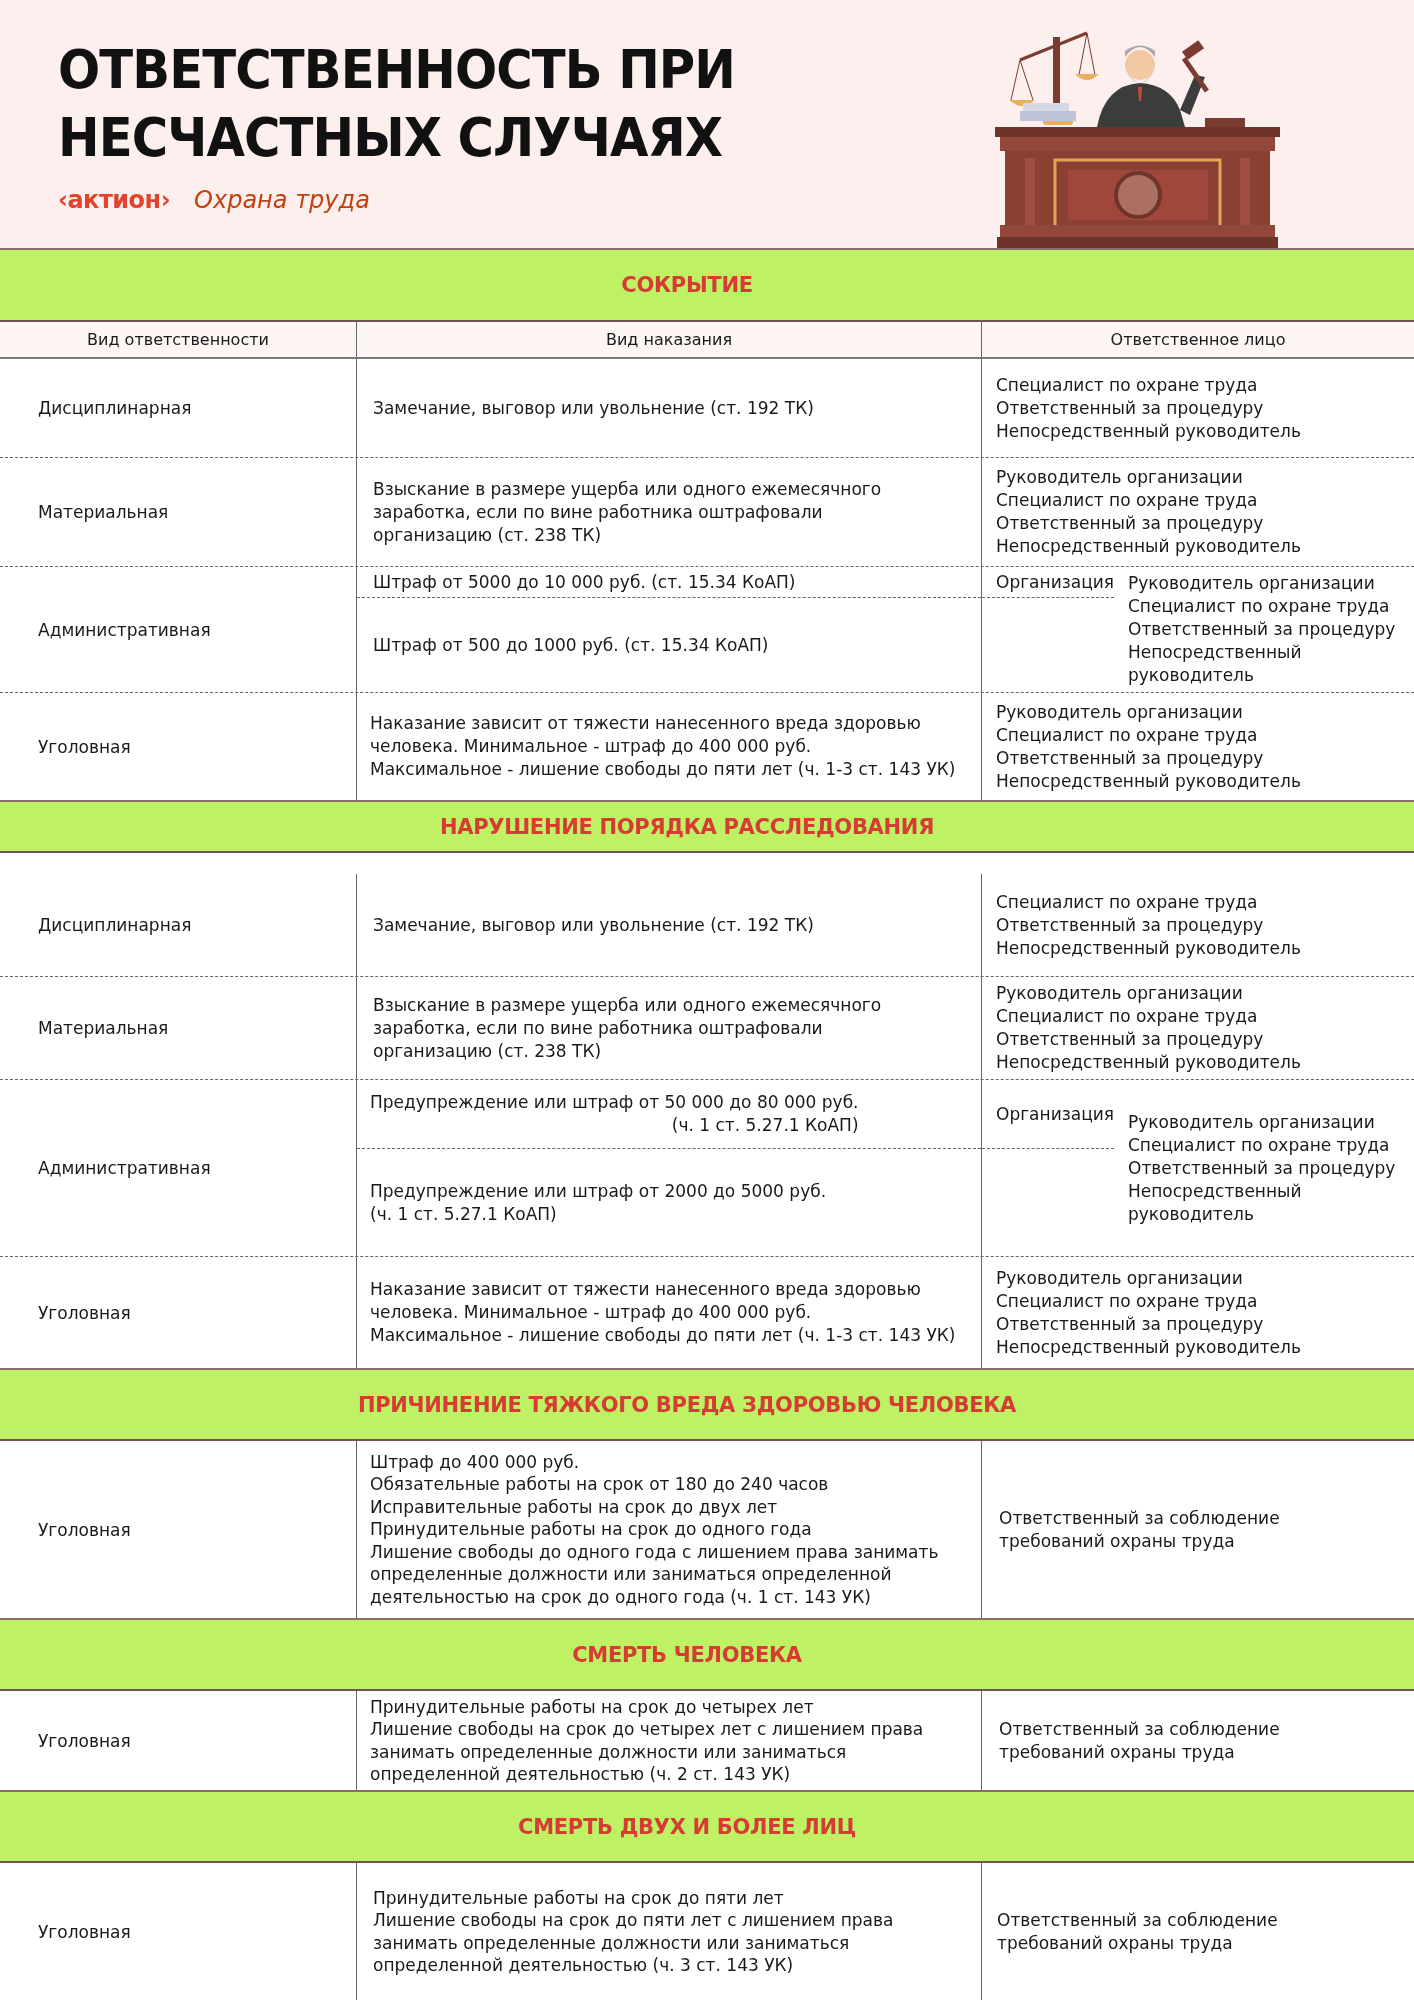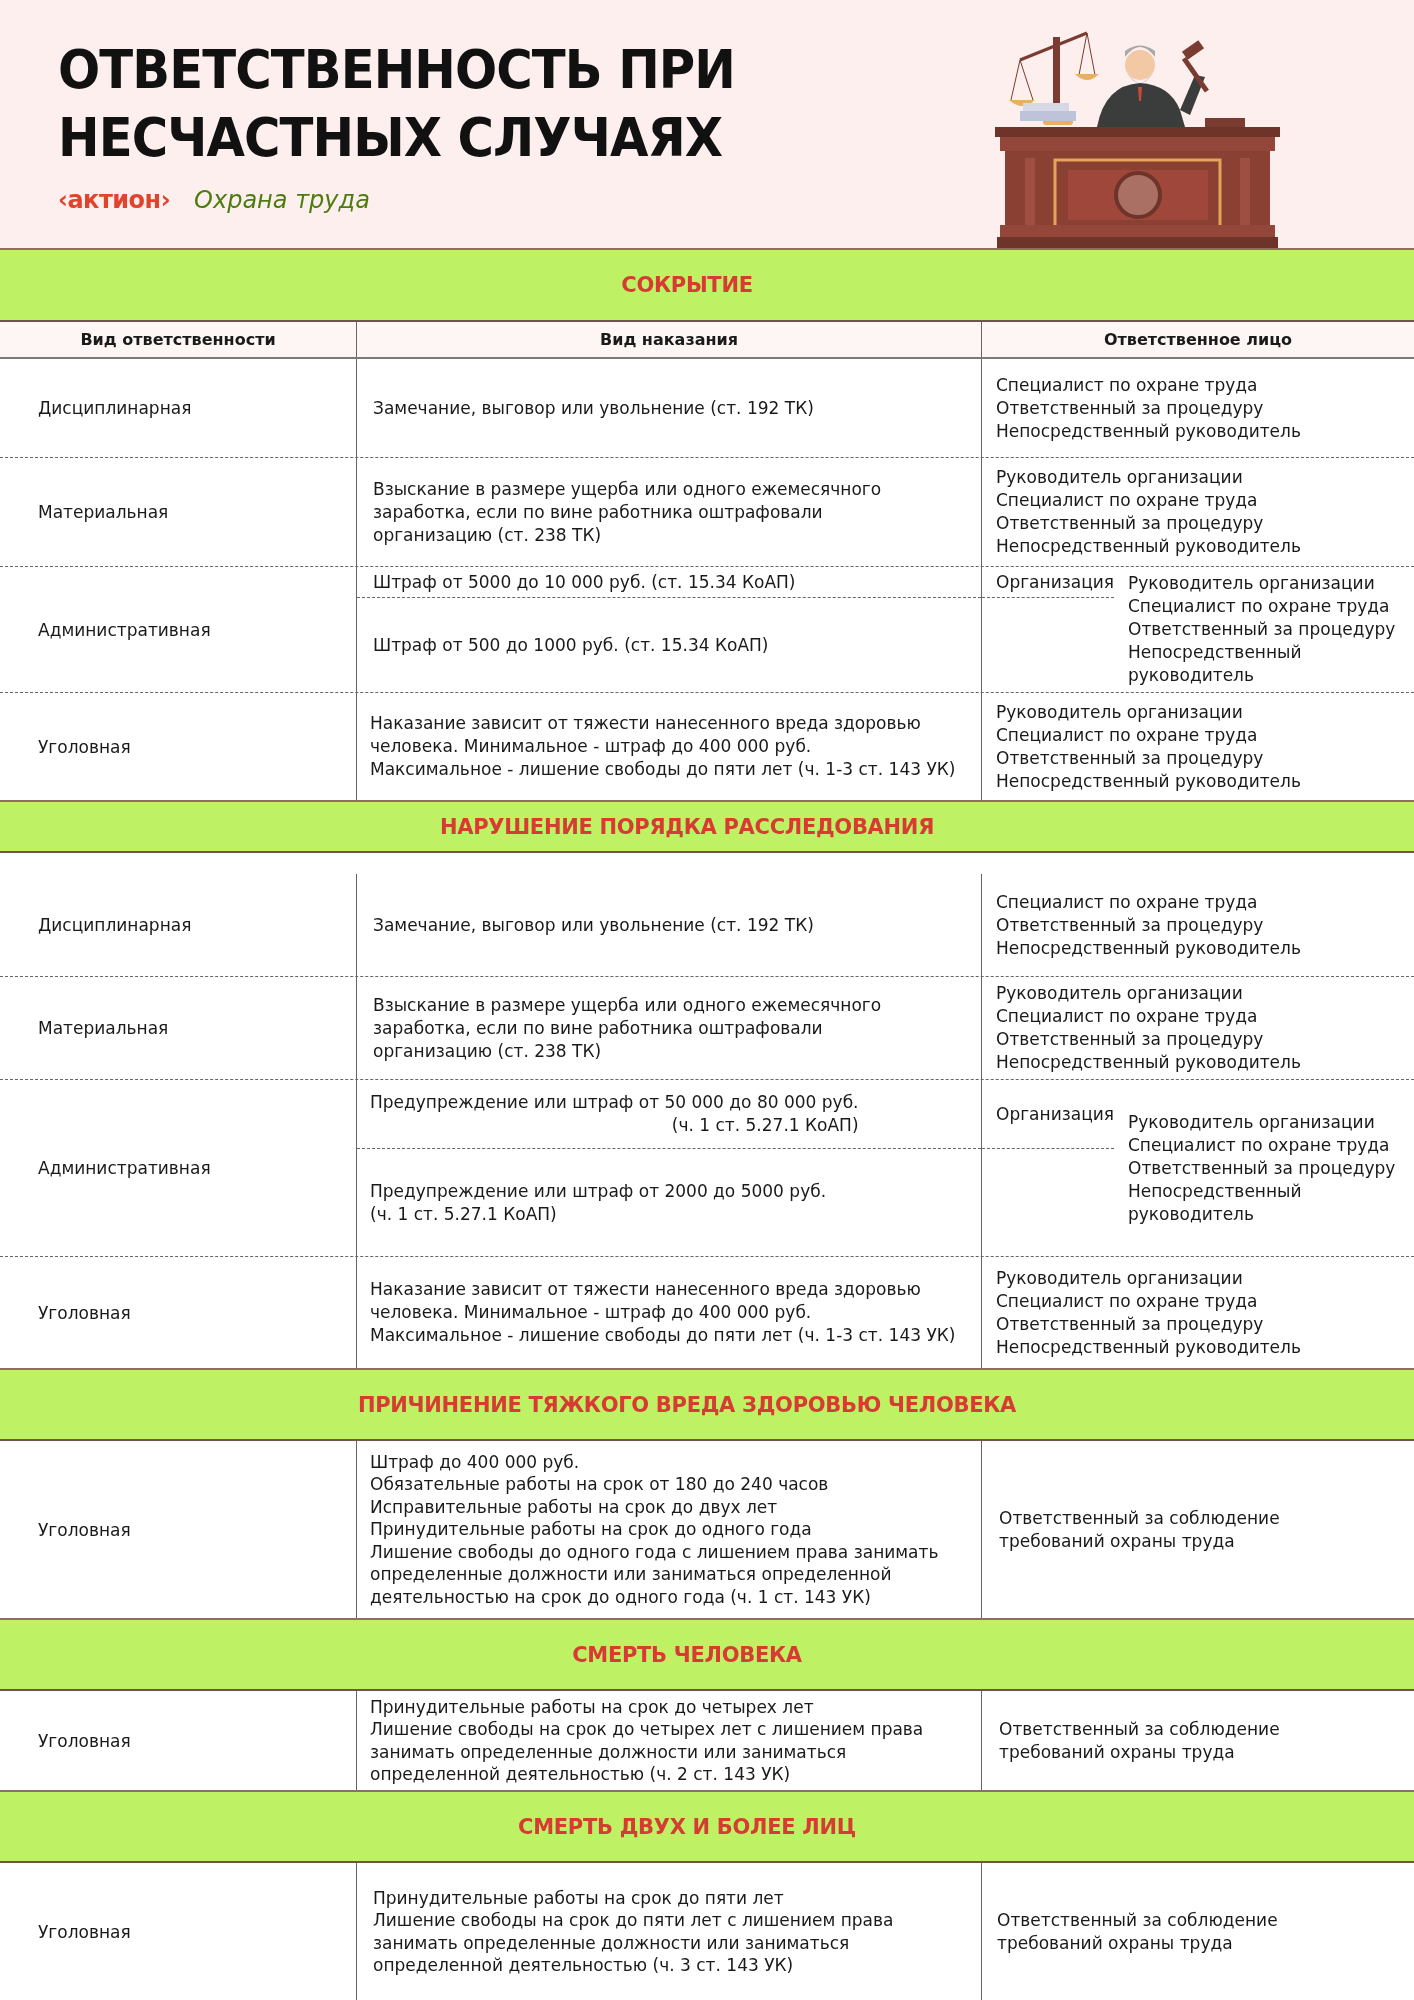--- a/index.html
+++ b/index.html
@@ -3,28 +3,28 @@
   <meta charset="utf-8">
   <style>
     * { box-sizing: border-box; margin: 0; padding: 0; }
     html, body { width: 1414px; height: 2000px; overflow: hidden; background: #ffffff; }
     body { font-family: "DejaVu Sans", "Liberation Sans", sans-serif; color: #1a1a1a; position: relative; }
 
     .header { position: absolute; left: 0; top: 0; width: 1414px; height: 248px; background: #fcefee; }
     .title { position: absolute; left: 58px; top: 36px; font-family: "DejaVu Sans", sans-serif; font-weight: bold; font-size: 54px; line-height: 68px; letter-spacing: -1px; color: #111; transform: scaleX(0.92); transform-origin: left top; }
     .logo { position: absolute; left: 58px; top: 186px; display: flex; align-items: baseline; gap: 24px; }
     .logo-brand { font-family: "DejaVu Sans", sans-serif; font-weight: bold; font-size: 24px; color: #e2432c; letter-spacing: -0.5px; }
-    .logo-product { font-family: "DejaVu Sans", sans-serif; font-style: italic; font-size: 24px; color: #4d7c0f; }
+    .logo-product { font-family: "DejaVu Sans", sans-serif; font-style: italic; font-size: 24px; color: #c2410c; }
 
     .illustration { position: absolute; left: 995px; top: 15px; width: 285px; height: 233px; }
 
     .band { position: absolute; left: 0; width: 1414px; background: #bef264; border-top: 2px solid #8c6e6c; border-bottom: 2px solid #6e5553; display: flex; align-items: center; justify-content: center; }
     .band-title { font-weight: bold; font-size: 21px; color: #d63b34; letter-spacing: -0.3px; margin-left: -40px; }
 
-    .colhead { position: absolute; left: 0; width: 1414px; height: 37px; background: #fdf6f4; border-bottom: 2px solid #7a7a7a; display: flex; font-weight: bold; font-size: 16px; }
+    .colhead { position: absolute; left: 0; width: 1414px; height: 37px; background: #fdf6f4; border-bottom: 2px solid #7a7a7a; display: flex; font-weight: normal; font-size: 16px; }
     .colhead .c { display: flex; align-items: center; justify-content: center; }
 
     .row { position: absolute; left: 0; width: 1414px; display: flex; }
     .row.dashed { border-bottom: 1px dashed #666; }
     .c1 { width: 357px; border-right: 1px solid #666; padding-left: 38px; display: flex; align-items: center; font-size: 17px; }
     .c2 { width: 625px; border-right: 1px solid #666; display: flex; flex-direction: column; }
     .c3 { flex: 1; padding-left: 14px; display: flex; align-items: center; font-size: 17px; line-height: 23px; }
     .c2 .sub { display: flex; align-items: center; padding-left: 16px; font-size: 17px; line-height: 23px; }
     .c2 .sub.first { border-bottom: 1px dashed #666; }
     .c2.single { justify-content: center; padding-left: 16px; font-size: 17px; line-height: 23px; }

